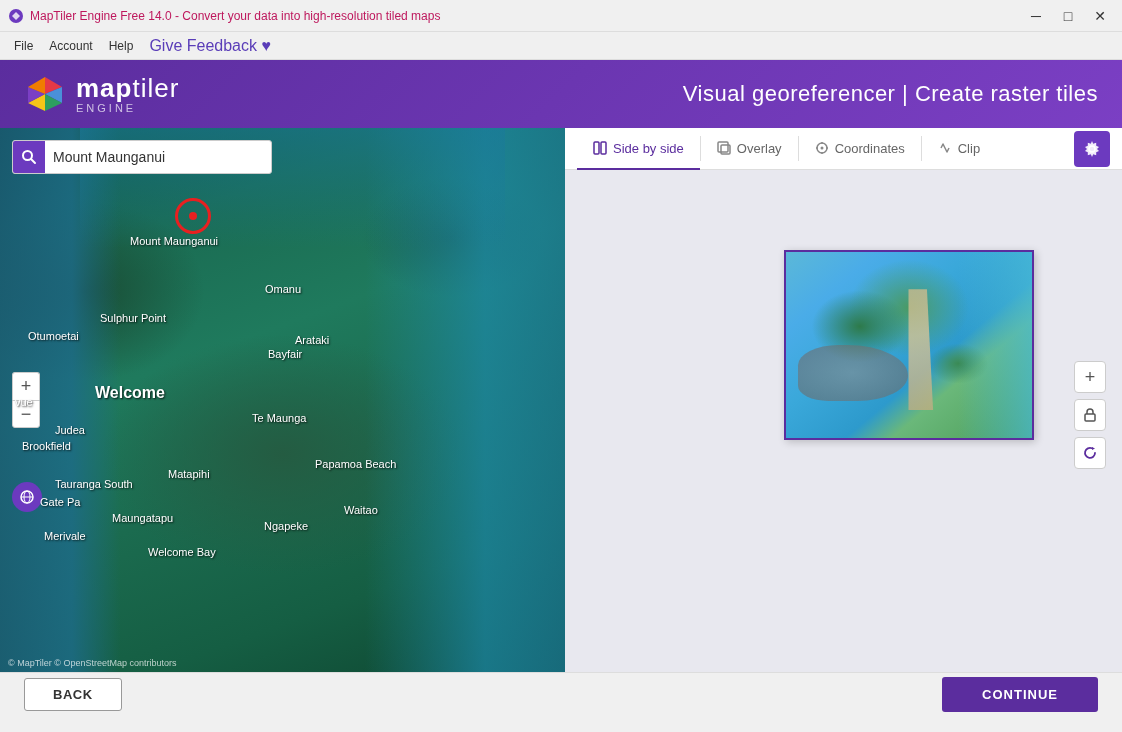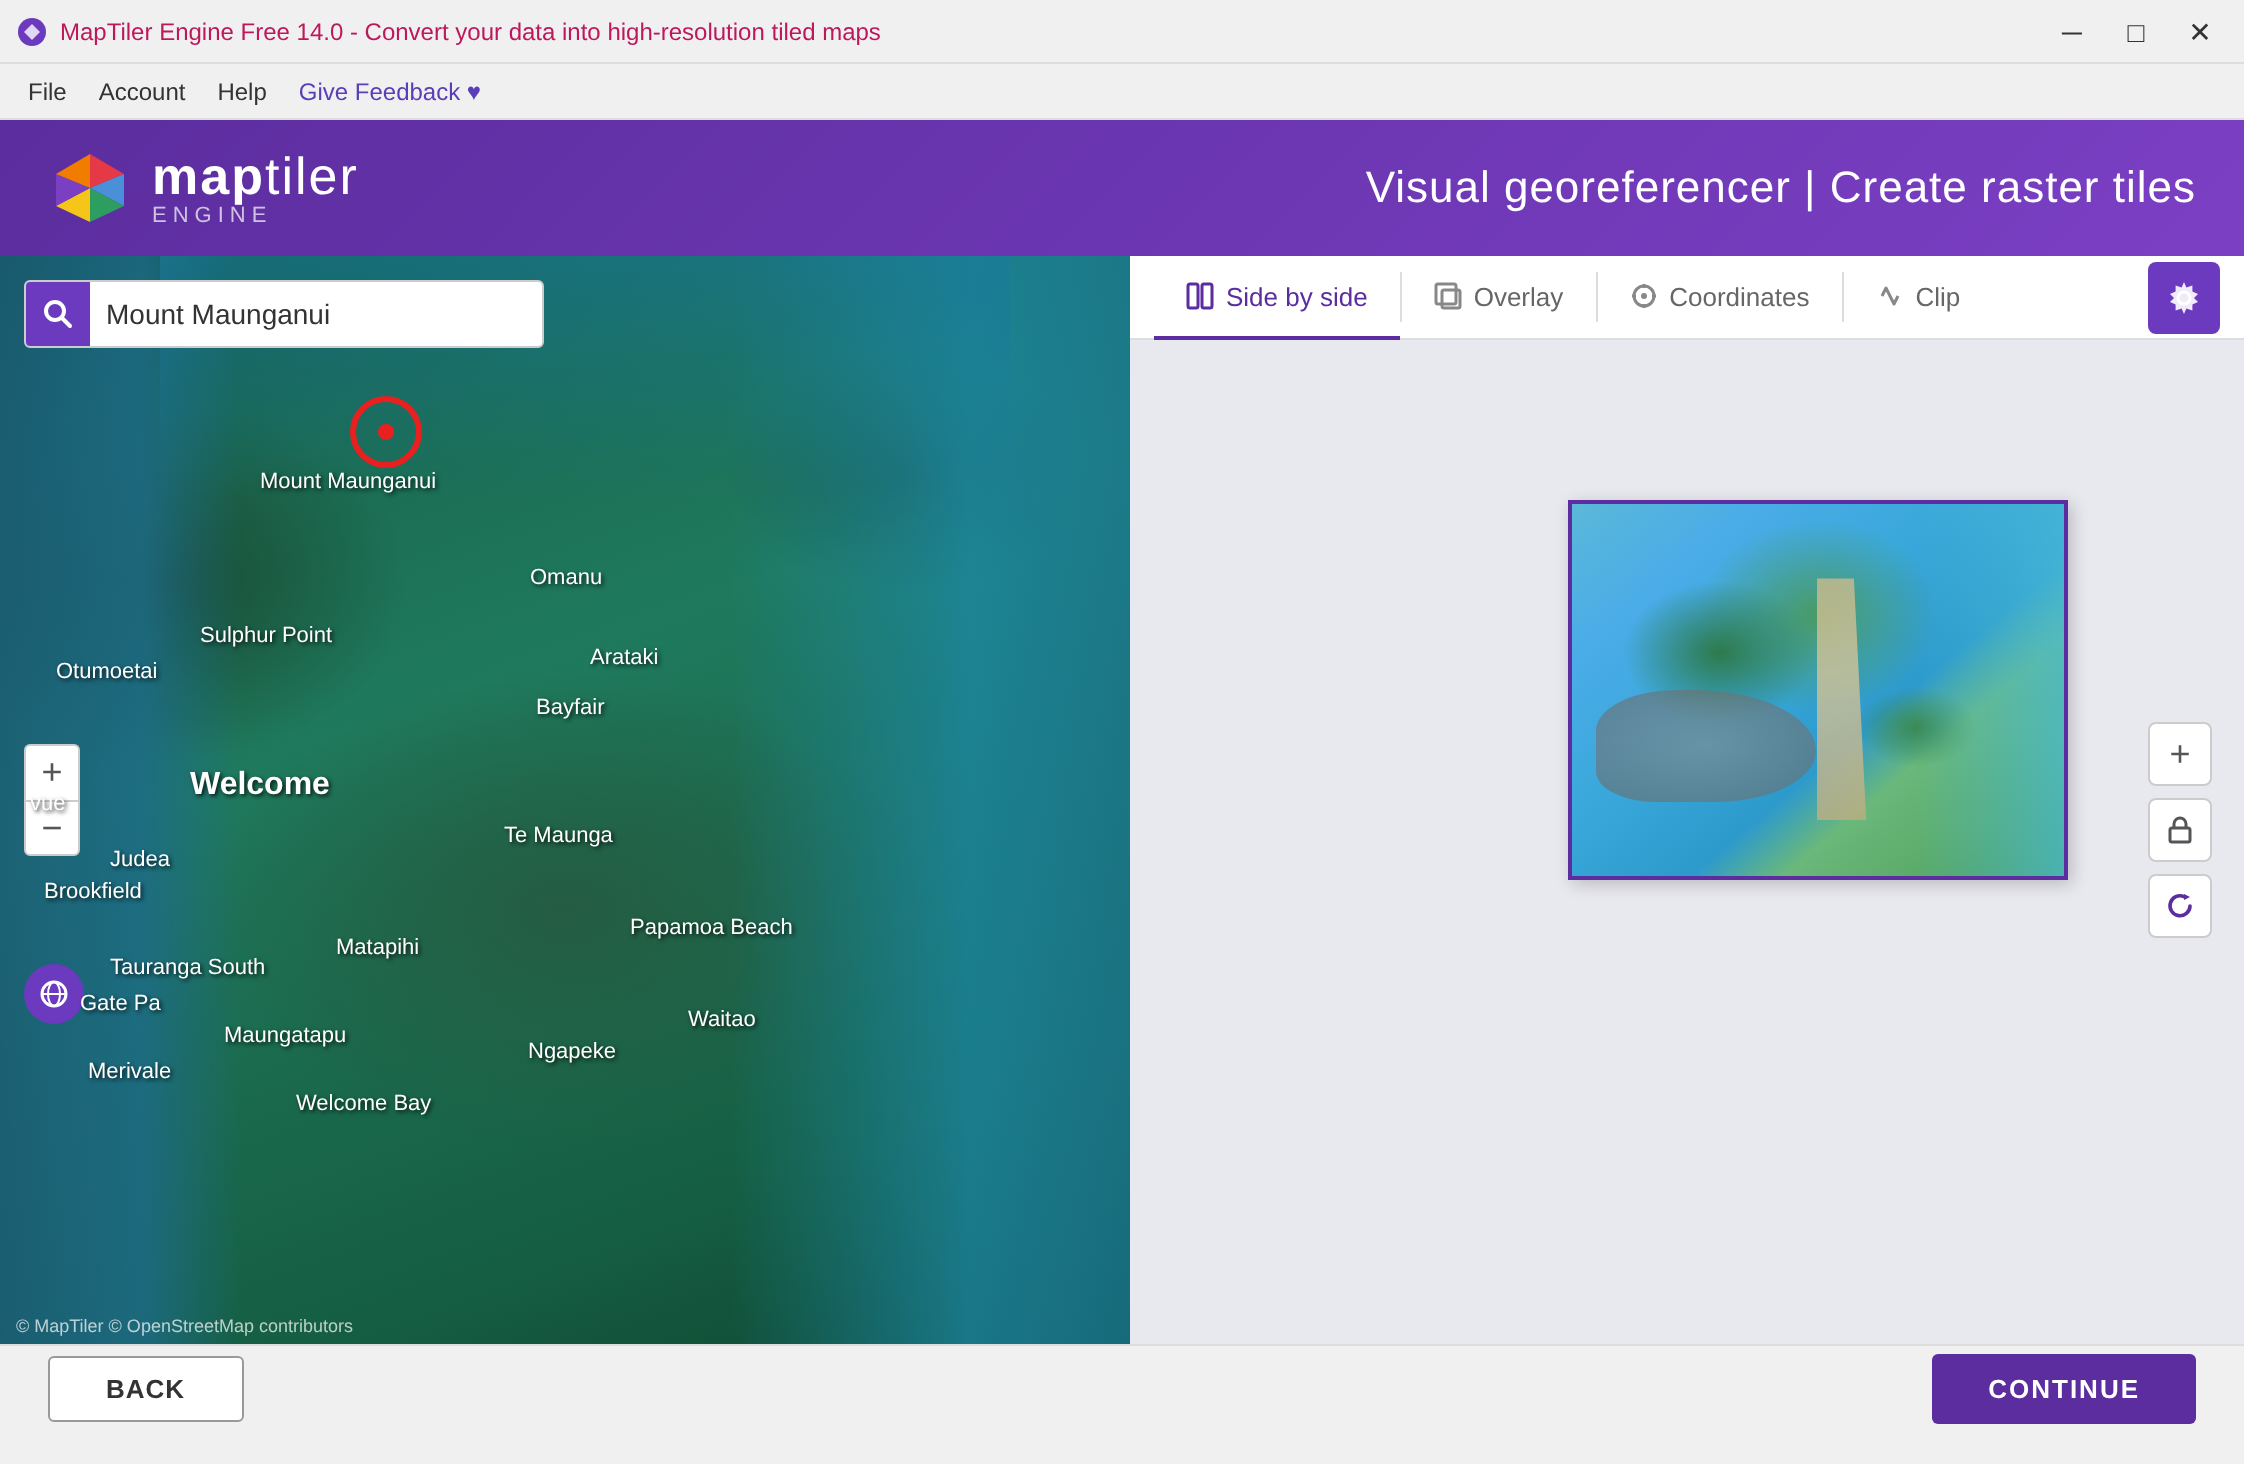--- a/index.html
+++ b/index.html
@@ -38,21 +38,21 @@
     }
     .menubar-item {
       padding: 2px 8px;
       font-size: 12px;
       color: #333;
       cursor: pointer;
       border-radius: 3px;
     }
     .menubar-feedback {
       color: #5a3db8;
-      font-size: 12px;
+      font-size: 16px;
     }
 
     
     .header {
       height: 68px;
       background: linear-gradient(135deg, #5b2d9e 0%, #7b3fc4 100%);
       display: flex;
       align-items: center;
       padding: 0 24px;
     }
@@ -318,21 +318,21 @@
       border: 1px solid #999;
       background: white;
       font-size: 13px;
       font-weight: 600;
       color: #333;
       cursor: pointer;
       border-radius: 3px;
       letter-spacing: 0.5px;
     }
     .continue-btn {
-      padding: 10px 28px;
+      padding: 10px 40px;
       background: #5b2d9e;
       color: white;
       border: none;
       font-size: 13px;
       font-weight: 700;
       letter-spacing: 1px;
       cursor: pointer;
       border-radius: 3px;
     }
 
@@ -439,21 +439,21 @@
       <div class="map-water-left"></div>
       <div class="map-water-right"></div>
       <div class="map-water-top"></div>
 
       <div class="location-marker">
         <div class="location-dot"></div>
       </div>
 
       <span class="map-label" style="top:107px;left:130px;">Mount Maunganui</span>
       <span class="map-label" style="top:155px;left:265px;">Omanu</span>
-      <span class="map-label" style="top:195px;left:295px;">Arataki</span>
+      <span class="map-label" style="top:206px;left:295px;">Arataki</span>
       <span class="map-label" style="top:220px;left:268px;">Bayfair</span>
       <span class="map-label" style="top:256px;left:95px;font-size:16px;font-weight:600;">Welcome</span>
       <span class="map-label" style="top:184px;left:100px;">Sulphur Point</span>
       <span class="map-label" style="top:202px;left:28px;">Otumoetai</span>
       <span class="map-label" style="top:296px;left:55px;">Judea</span>
       <span class="map-label" style="top:312px;left:22px;">Brookfield</span>
       <span class="map-label" style="top:340px;left:168px;">Matapihi</span>
       <span class="map-label" style="top:284px;left:252px;">Te Maunga</span>
       <span class="map-label" style="top:330px;left:315px;">Papamoa Beach</span>
       <span class="map-label" style="top:376px;left:344px;">Waitao</span>

